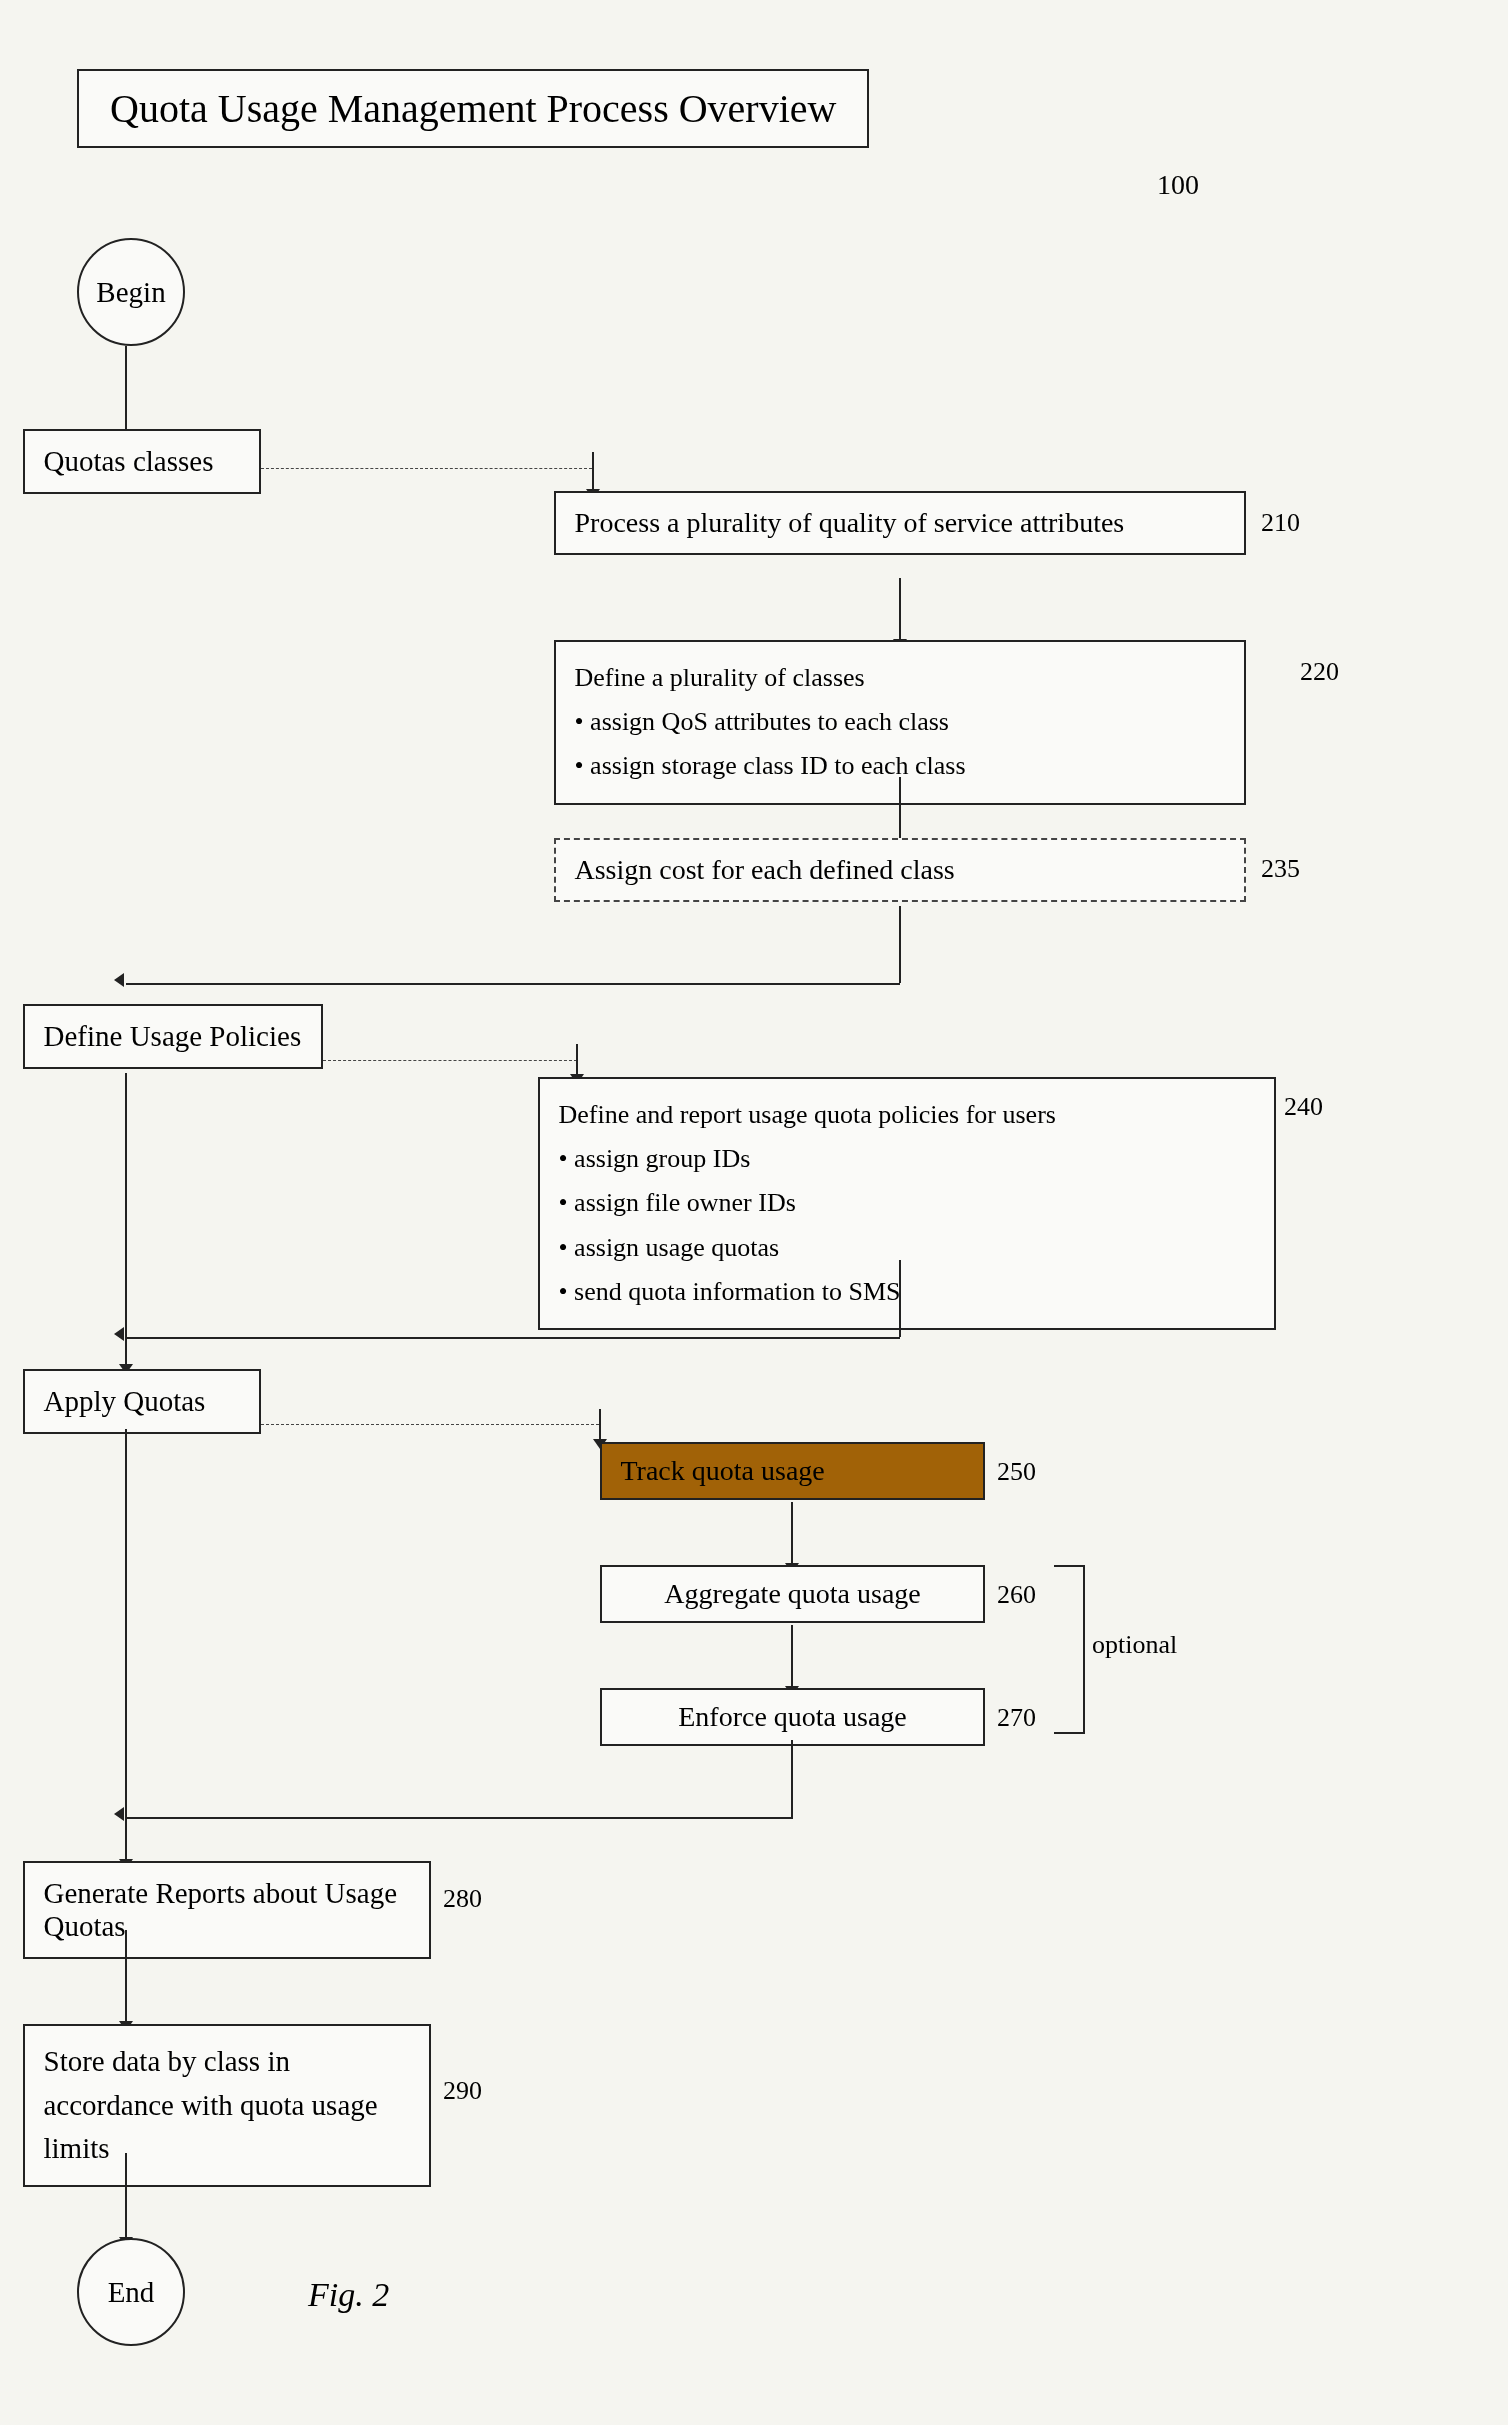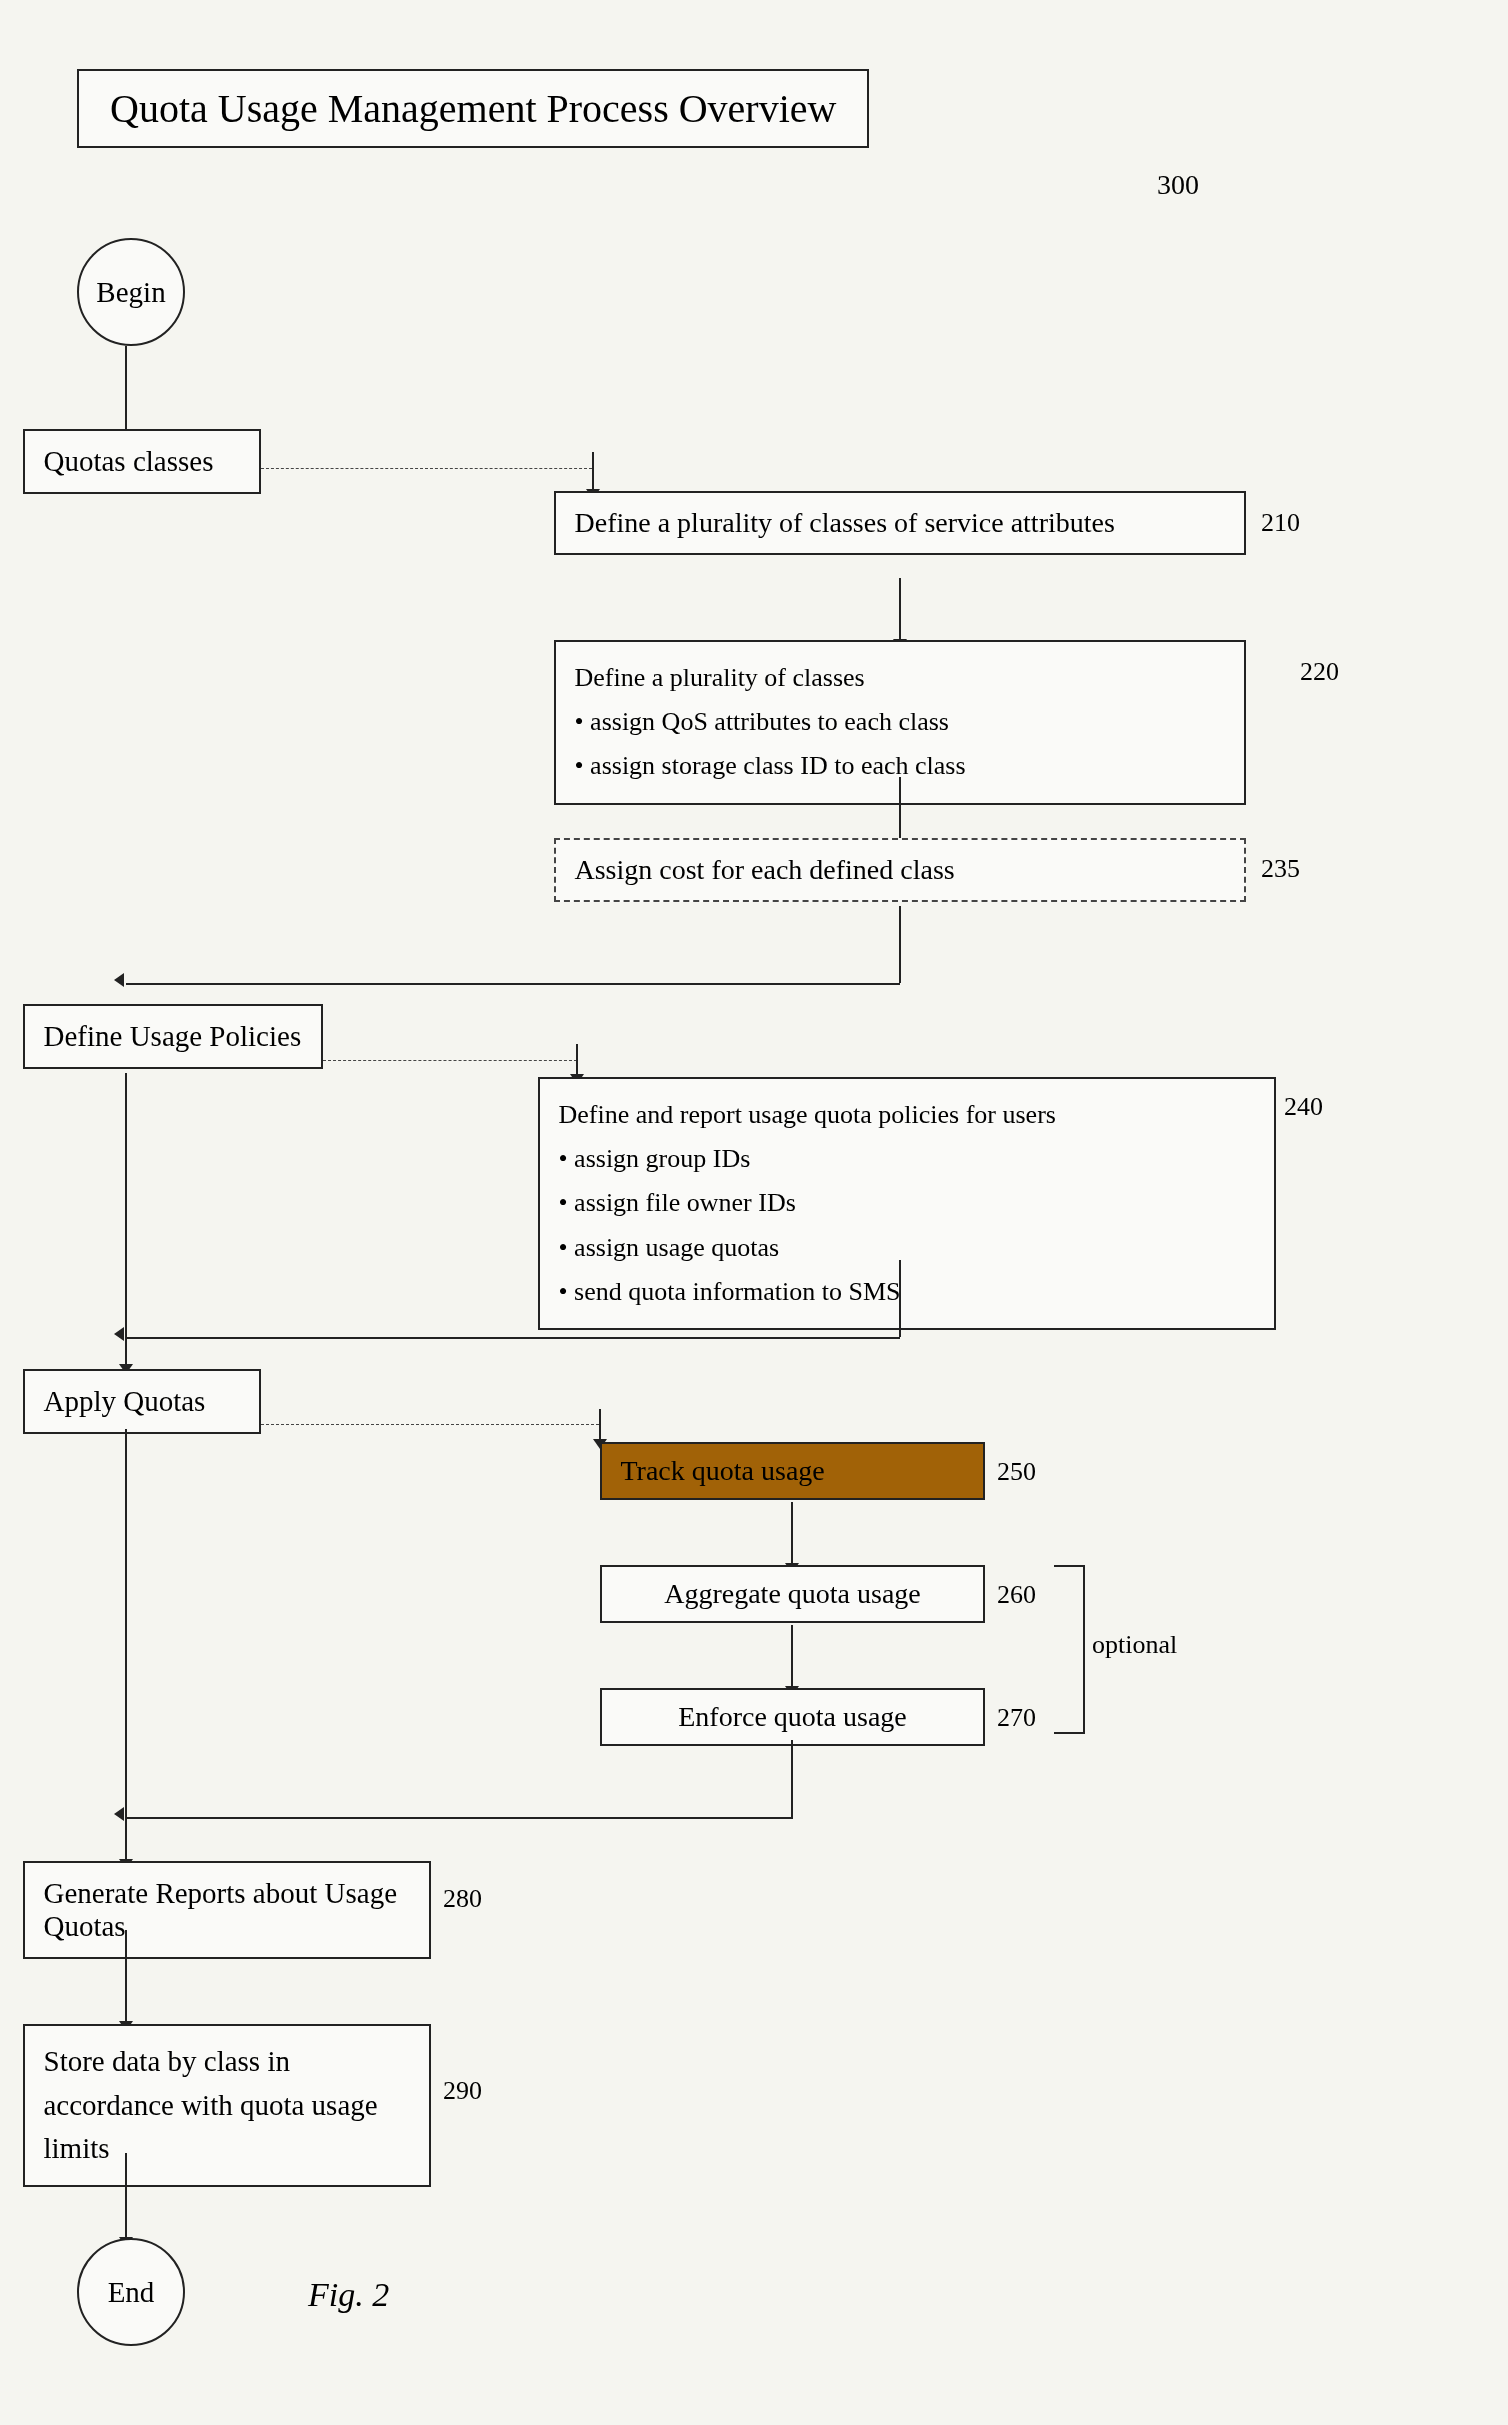--- a/index.html
+++ b/index.html
@@ -647,42 +647,42 @@
   </style>
 </head>
 <body>
 
 <div class="diagram-container">
 
   
   <div class="title-box">Quota Usage Management Process Overview</div>
 
   
-  <div class="ref-200">300</div>
+  <div class="ref-200">100</div>
 
   
   <div class="begin-circle">
     <span>Begin</span>
   </div>
 
   
   <div class="arrow-begin-down"></div>
 
   
   <div class="define-classes-box">
     <span>Quotas classes</span>
   </div>
 
   
   <div class="dashed-line-classes"></div>
   <div class="arrow-dashed-right"></div>
 
   
   <div class="box-210">
-    <span>Define a plurality of classes of service attributes</span>
+    <span>Process a plurality of quality of service attributes</span>
   </div>
   <div class="ref-210">210</div>
 
   
   <div class="arrow-210-220"></div>
 
   
   <div class="box-220">
     <span>Define a plurality of classes</span><br>
     <span class="bullet-item">assign QoS attributes to each class</span>

